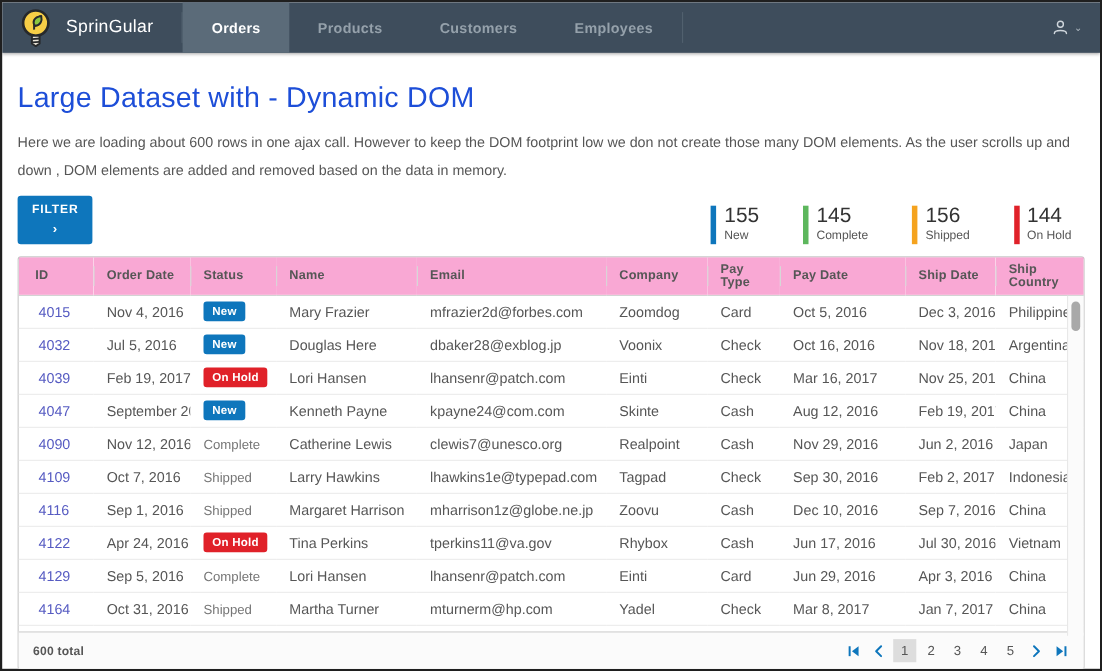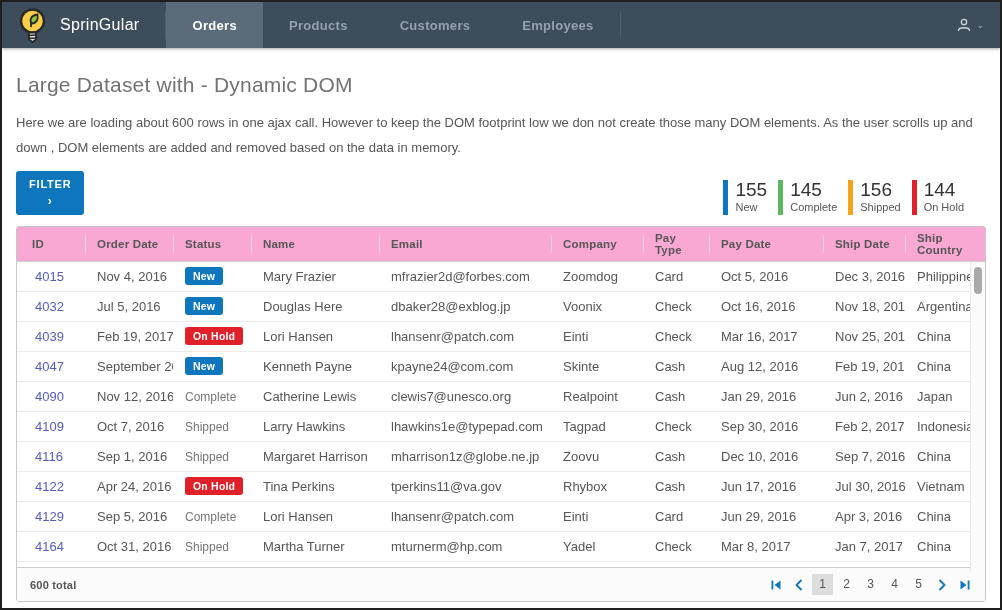--- a/index.html
+++ b/index.html
@@ -35,23 +35,23 @@
   }
   .nav-item.active { background: #5b6b79; color: #fff; }
   .header-right { margin-left: auto; display: flex; align-items: center; padding-right: 16px; }
   .user-menu { display: flex; align-items: center; cursor: pointer; color: #cfd6dc; }
   .user-caret { font-size: 9px; margin-left: 4px; color: #aeb8c0; }
 
   
   .main { padding: 0 14px; }
   .page-title {
     margin-top: 25px;
-    font-size: 21px;
+    font-size: 26px;
     font-weight: 500;
-    color: #737373;
+    color: #1d4ed8;
     letter-spacing: .2px;
   }
   .page-desc {
     margin-top: 13px;
     font-size: 13px;
     color: #565656;
     line-height: 25px;
   }
   .controls {
     margin-top: 11px;
@@ -69,21 +69,21 @@
     letter-spacing: .8px;
     padding: 7px 13px;
     border-radius: 3px;
     cursor: pointer;
     display: inline-flex;
     align-items: center;
     gap: 4px;
     flex-direction: column;
   }
   .filter-chevron { font-size: 12px; font-weight: bold; }
-  .stats { display: flex; gap: 11px; margin-right: 22px; }
+  .stats { display: flex; gap: 40px; margin-right: 12px; }
   .stat { display: flex; }
   .stat-bar { width: 5px; height: 35px; margin-right: 7px; }
   .stat-value { font-size: 19px; color: #333; line-height: 20px; }
   .stat-label { font-size: 11px; color: #565656; line-height: 14px; }
 
   
   .card {
     margin-top: 11px;
     border: 1px solid #c7c7c7;
     border-radius: 3px;
@@ -337,21 +337,21 @@
             <td>China</td>
           </tr>
           <tr>
             <td><a class="row-id" href="#">4090</a></td>
             <td>Nov 12, 2016</td>
             <td><span class="status-text">Complete</span></td>
             <td>Catherine Lewis</td>
             <td>clewis7@unesco.org</td>
             <td>Realpoint</td>
             <td>Cash</td>
-            <td>Jan 29, 2016</td>
+            <td>Nov 29, 2016</td>
             <td>Jun 2, 2016</td>
             <td>Japan</td>
           </tr>
           <tr>
             <td><a class="row-id" href="#">4109</a></td>
             <td>Oct 7, 2016</td>
             <td><span class="status-text">Shipped</span></td>
             <td>Larry Hawkins</td>
             <td>lhawkins1e@typepad.com</td>
             <td>Tagpad</td>

